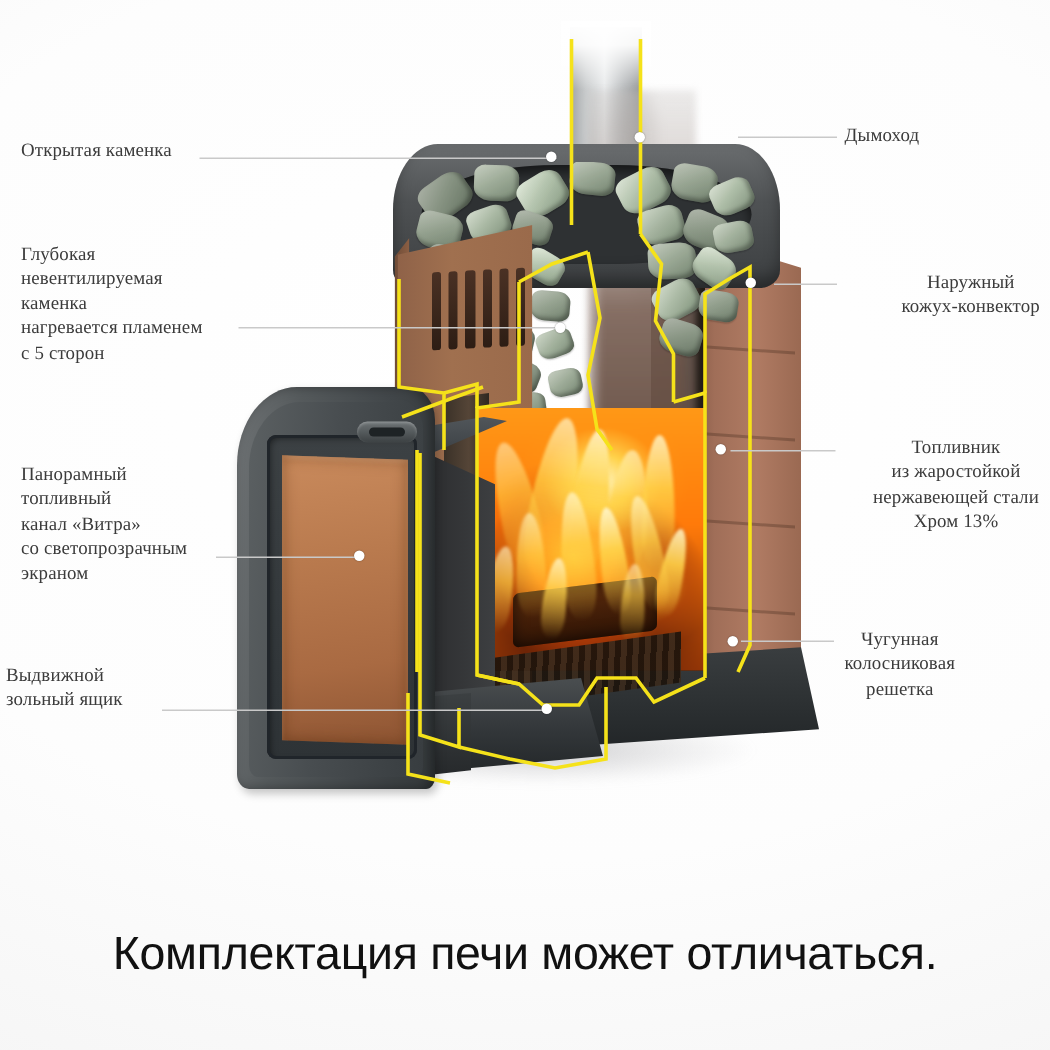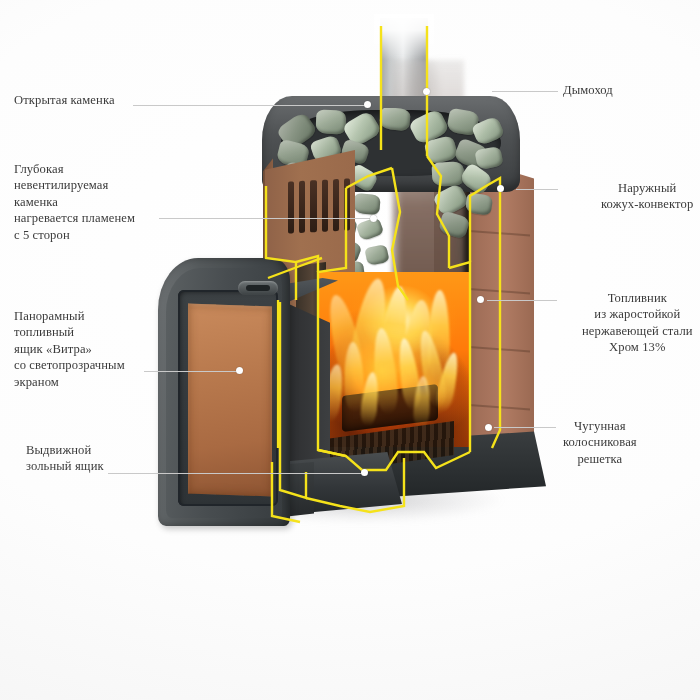--- a/index.html
+++ b/index.html
@@ -408,26 +408,26 @@
       <div class="dot" style="left: 370px; top: 215px;"></div>
       <div class="label left" style="left: 14px; top: 161px;">Глубокая
 невентилируемая
 каменка
 нагревается пламенем
 с 5 сторон</div>
       <div class="leader" style="left: 144px; top: 371px; width: 96px;"></div>
       <div class="dot" style="left: 236px; top: 367px;"></div>
       <div class="label left" style="left: 14px; top: 308px;">Панорамный
 топливный
-ящик «Витра»
+канал «Витра»
 со светопрозрачным
 экраном</div>
       <div class="leader" style="left: 108px; top: 473px; width: 256px;"></div>
       <div class="dot" style="left: 361px; top: 469px;"></div>
-      <div class="label left" style="left: 26px; top: 442px;">Выдвижной
+      <div class="label left" style="left: 4px; top: 442px;">Выдвижной
 зольный ящик</div>
       <div class="leader" style="left: 492px; top: 91px; width: 66px;"></div>
       <div class="dot" style="left: 423px; top: 88px;"></div>
       <div class="label right" style="left: 563px; top: 82px;">Дымоход</div>
       <div class="leader" style="left: 516px; top: 189px; width: 42px;"></div>
       <div class="dot" style="left: 497px; top: 185px;"></div>
       <div class="label right" style="left: 563px; top: 180px; margin-left: 38px;">Наружный
 кожух-конвектор</div>
       <div class="leader" style="left: 487px; top: 300px; width: 70px;"></div>
       <div class="dot" style="left: 477px; top: 296px;"></div>
@@ -436,15 +436,16 @@
 нержавеющей стали
 Хром 13%</div>
       <div class="leader" style="left: 494px; top: 427px; width: 62px;"></div>
       <div class="dot" style="left: 485px; top: 424px;"></div>
       <div class="label right" style="left: 563px; top: 418px;">Чугунная
 колосниковая
 решетка</div>
     </div>
 
   <div id="caption">
+    <span>Комплектация печи может отличаться.</span>
   </div>
 
 </div>
 
 </body></html>

